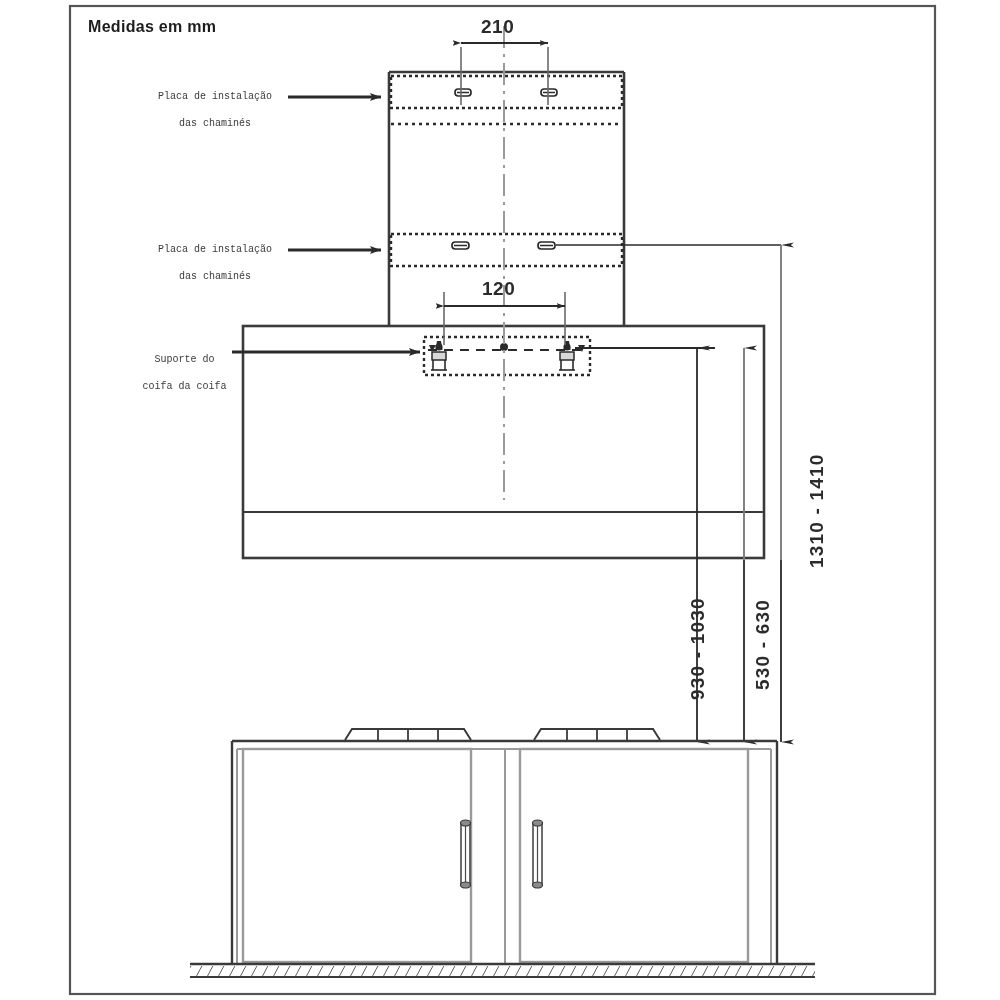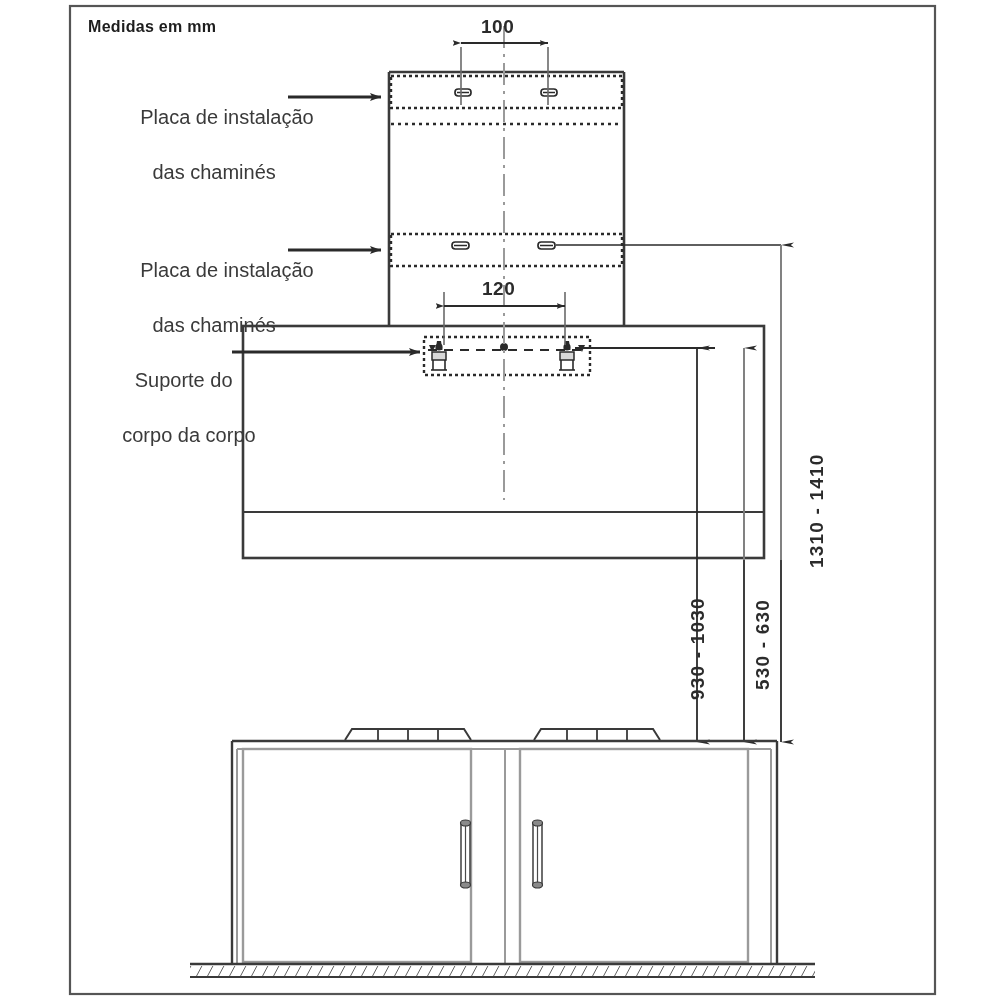--- a/index.html
+++ b/index.html
@@ -32,24 +32,25 @@
     font-family: "Liberation Sans", sans-serif;
     white-space: pre;
   }
   .title-txt {
     font-size: 16px;
     font-weight: bold;
     letter-spacing: 0.3px;
     color: #1d1d1d;
   }
   .callout-txt {
-    font-size: 20px;
+    font-size: 10px;
     text-align: center;
     line-height: 1.38;
     color: #3a3a3a;
+    font-family: Liberation Mono, monospace;
   }
   .dim-txt {
     font-size: 19px;
     font-weight: bold;
     color: #2b2b2b;
     letter-spacing: 0.5px;
   }
   .vdim-txt {
     font-size: 19px;
     font-weight: bold;
@@ -253,24 +254,24 @@
     <span>das chaminés</span>
   </div>
 
   <div class="txt callout-txt" style="left:118px; top:229px; width:170px;">
     <span>Placa de instalação</span><br>
     <span>das chaminés</span>
   </div>
 
   <div class="txt callout-txt" style="left:100px; top:339px; width:145px;">
     <span>Suporte do</span><br>
-    <span>corpo da corpo</span>
+    <span>coifa da coifa</span>
   </div>
 
-  <div class="txt dim-txt" style="left:481px; top:16px;">100</div>
+  <div class="txt dim-txt" style="left:481px; top:16px;">210</div>
 
   <div class="txt dim-txt" style="left:482px; top:278px;">120</div>
 
   <div class="txt vdim-txt" style="left:806px; top:568px;">1310 - 1410</div>
 
   <div class="txt vdim-txt" style="left:687px; top:700px;">930 - 1030</div>
 
   <div class="txt vdim-txt" style="left:752px; top:690px;">530 - 630</div>
 
 </div>

